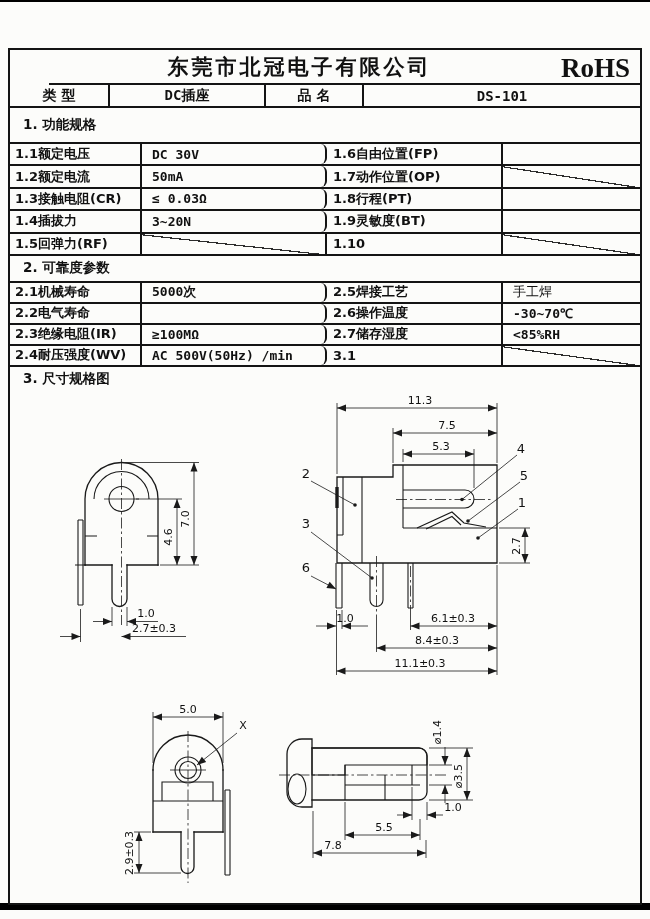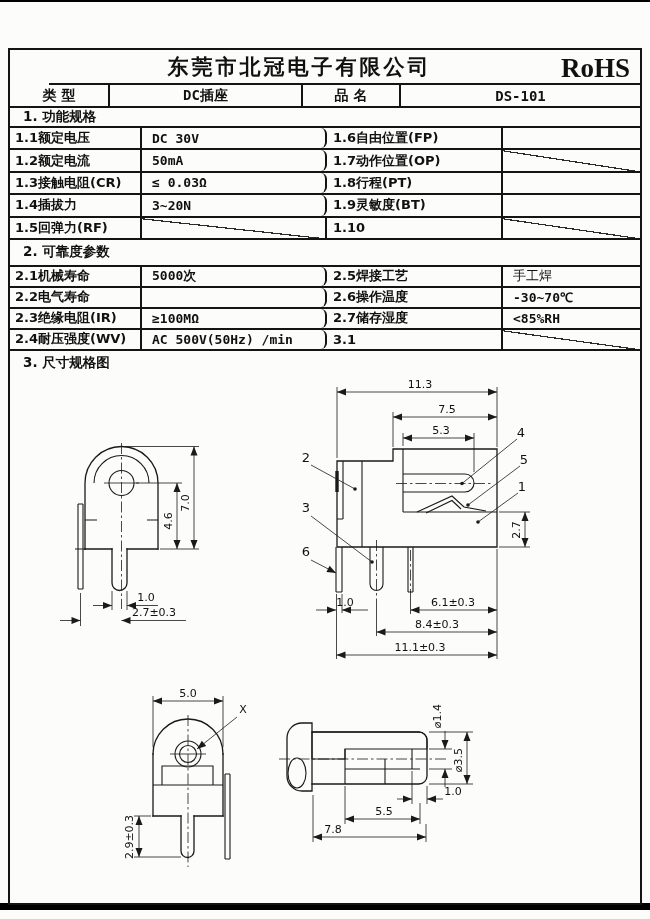--- a/index.html
+++ b/index.html
@@ -13,24 +13,24 @@
   .cell{display:flex;align-items:center;box-sizing:border-box;overflow:hidden;white-space:nowrap;}
   .bR{border-right:2px solid #141414;}
   
   .hdr{height:35px;position:relative;justify-content:center;align-items:center;margin-left:39px;}
   .company{font-size:21px;font-weight:bold;letter-spacing:3px;margin-right:90px;}
   .rohs{position:absolute;right:10px;top:3px;font-family:"Liberation Serif","DejaVu Serif",serif;
         font-size:27px;font-weight:600;}
   
   .trow{height:23px;}
   .trow .cell{justify-content:center;font-size:14px;font-weight:600;}
-  .t1{width:100px;} .t2{width:193px;} .t3{width:98px;} .t4{flex:1;}
+  .t1{width:100px;} .t2{width:156px;} .t3{width:98px;} .t4{flex:1;}
   .mono{font-family:"DejaVu Sans Mono","Liberation Mono",monospace;font-weight:bold;}
   
-  .sech{height:20px;align-items:center;padding-left:13px;font-size:13.5px;font-weight:700;box-sizing:border-box;}
+  .sech{height:36px;align-items:center;padding-left:13px;font-size:13.5px;font-weight:700;box-sizing:border-box;}
   .sech2{height:27px;} .sech3{height:24px;border-bottom:none;}
   
   .srow{height:22.4px;font-size:13px;}
   .srow2{height:21px;}
   .c1{width:132px;padding-left:5px;font-weight:700;}
   .c2{width:185px;padding-left:10px;}
   .c3{width:176px;padding-left:6px;font-weight:600;}
   .c4{flex:1;padding-left:10px;}
   .val{font-family:"DejaVu Sans Mono","Liberation Mono",monospace;font-weight:bold;font-size:13px;border-radius:6px;}
   .diag{background:linear-gradient(to top right,transparent calc(50% - 1.4px),#2a2a2a calc(50% - 1.4px),#2a2a2a calc(50% - 0.2px),transparent calc(50% - 0.2px));}

